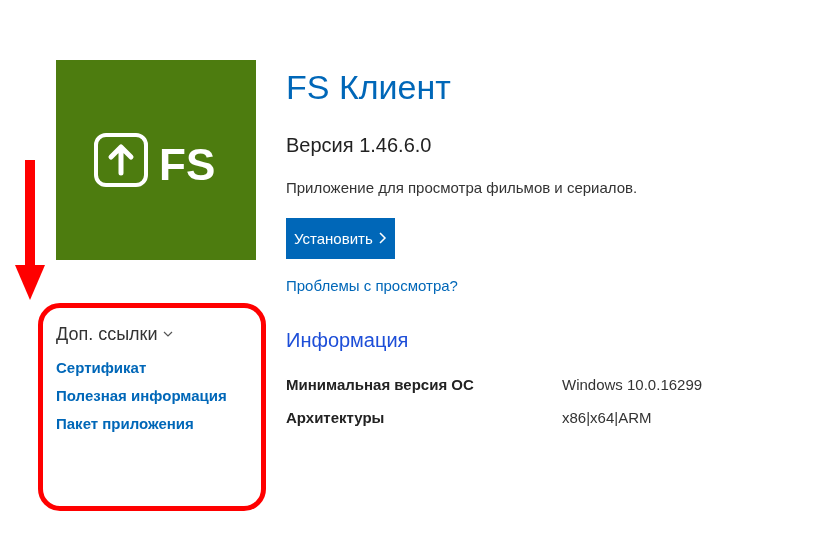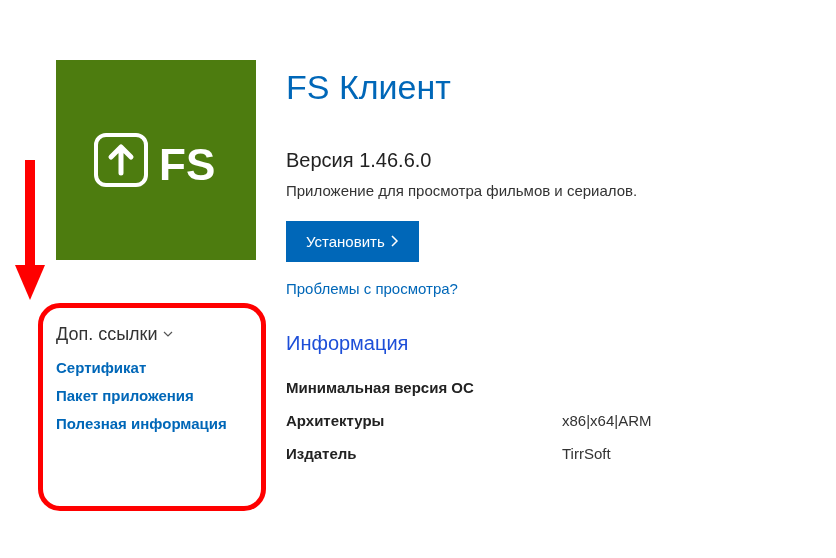--- a/index.html
+++ b/index.html
@@ -70,38 +70,38 @@
       font-size: 15px;
     }
     .right-col {
       flex: 1;
       padding-top: 8px;
     }
     .app-title {
       font-size: 34px;
       font-weight: 400;
       color: #0067b8;
-      margin-bottom: 42px;
+      margin-bottom: 27px;
     }
     .version {
       font-size: 20px;
       color: #222;
-      margin-bottom: 10px;
+      margin-bottom: 22px;
     }
     .description {
       font-size: 15px;
       color: #333;
       margin-bottom: 22px;
     }
     .install-button {
       background: #0067b8;
       color: #fff;
       border: none;
       font-size: 15px;
-      padding: 12px 20px;
+      padding: 12px 8px;
       cursor: pointer;
       display: inline-flex;
       align-items: center;
       gap: 6px;
       margin-bottom: 18px;
     }
     .trouble-link {
       color: #0067b8;
       text-decoration: none;
       font-size: 15px;
@@ -154,22 +154,22 @@
       <div class="additional-links-header">
         <span>Доп. ссылки</span>
         <span class="chevron">
           <svg width="12" height="12" viewBox="0 0 12 12">
               <path d="M 2 4 L 6 8 L 10 4" fill="none" stroke="#555" stroke-width="1.2"></path>
             </svg>
         </span>
       </div>
       <ul class="link-list">
         <li><a href="#">Сертификат</a></li>
+        <li><a href="#">Полезная информация</a></li>
         <li><a href="#">Пакет приложения</a></li>
-        <li><a href="#">Полезная информация</a></li>
       </ul>
     </div>
   </div>
 
   <div class="right-col">
     <h1 class="app-title">FS Клиент</h1>
     <div class="version">Версия 1.46.6.0</div>
     <div class="description">Приложение для просмотра фильмов и сериалов.</div>
     <button class="install-button">
       <span>Установить</span>
@@ -178,26 +178,23 @@
             <path d="M 1 1 L 6 6 L 1 11" fill="none" stroke="#fff" stroke-width="1.5"></path>
           </svg>
       </span>
     </button>
     <a href="#" class="trouble-link">Проблемы с просмотра?</a>
 
     <div class="info-heading">Информация</div>
     <div class="info-table">
       <div class="info-row">
         <div class="info-label">Минимальная версия ОС</div>
+        <div class="info-value">Windows 10.0.16299</div>
       </div>
       <div class="info-row">
         <div class="info-label">Архитектуры</div>
         <div class="info-value">x86|x64|ARM</div>
       </div>
-      <div class="info-row">
-        <div class="info-label">Издатель</div>
-        <div class="info-value">TirrSoft</div>
-      </div>
     </div>
   </div>
 </div>
 
 <div class="highlight-box"></div>
 
 </body></html>

